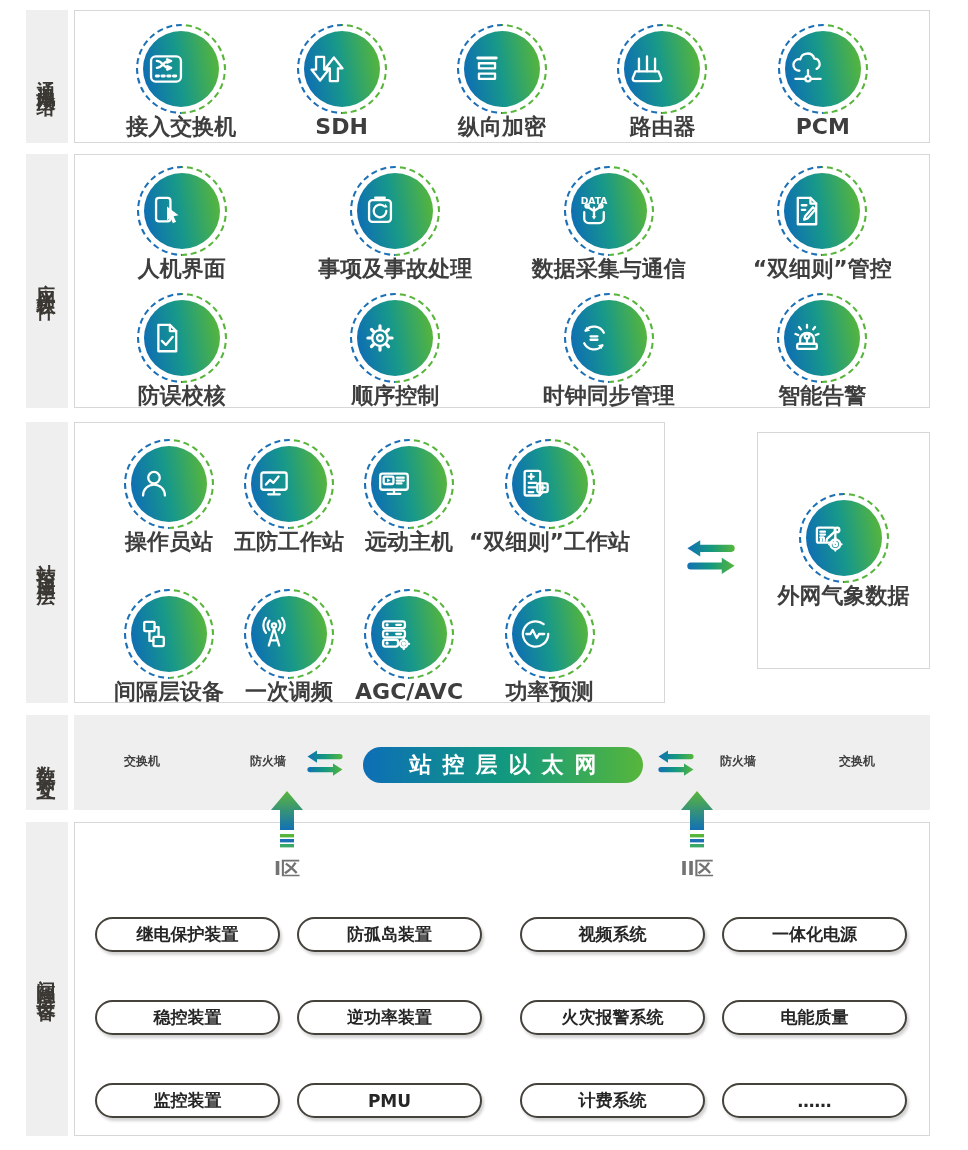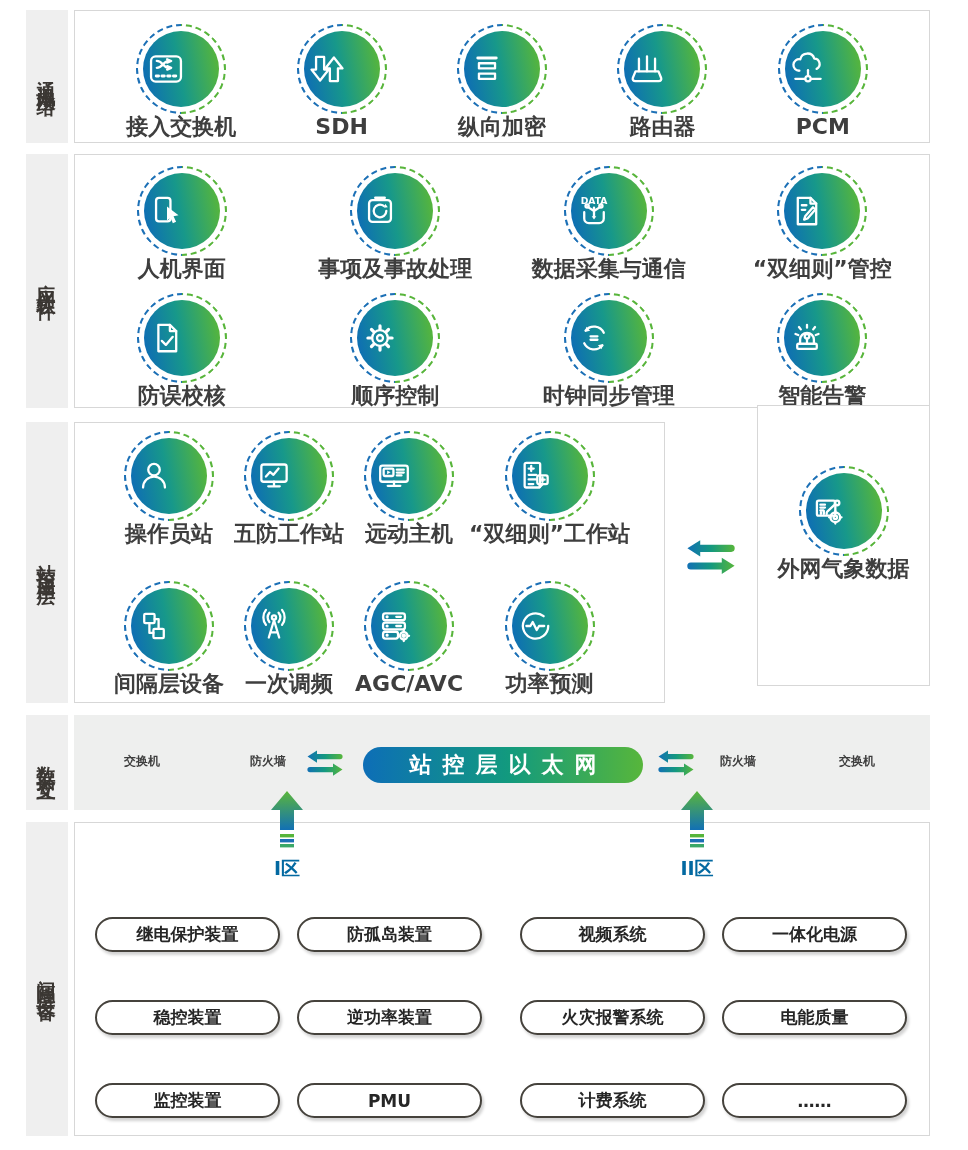--- a/index.html
+++ b/index.html
@@ -27,39 +27,39 @@
     background:linear-gradient(80deg,#0e6db5 5%,#17988a 48%,#58b63a 95%);
     display:flex;align-items:center;justify-content:flex-start;}
   svg.ic{width:46px;height:46px;stroke:#fff;fill:none;stroke-width:2;
     stroke-linecap:round;stroke-linejoin:round;}
   .ilabel{margin-top:4px;font-size:22px;font-weight:600;color:#3e3e3e;
     line-height:18px;white-space:nowrap;}
 
   
   .g1{display:grid;grid-template-columns:repeat(5,1fr);padding:13px 26px 0;}
   .g2{display:grid;grid-template-columns:repeat(4,1fr);grid-auto-rows:127px;padding-top:11px;}
-  .g3{display:grid;grid-template-columns:repeat(4,1fr);grid-auto-rows:150px;padding:8px 34px 0;}
+  .g3{display:grid;grid-template-columns:repeat(4,1fr);grid-auto-rows:150px;padding:16px 34px 0;}
   .gext{display:flex;flex-direction:column;align-items:center;padding-top:60px;}
 
   
   .band-label{position:absolute;top:753px;transform:translateX(-50%);
     font-size:12px;font-weight:600;color:#3e3e3e;white-space:nowrap;}
   .eth-pill{position:absolute;left:363px;top:747px;width:280px;height:36px;border-radius:18px;
     background:linear-gradient(90deg,#0d6eb7,#129a7e 52%,#57b63b);
     color:#fff;font-weight:bold;font-size:22px;display:flex;align-items:center;justify-content:center;
     letter-spacing:11px;padding-left:11px;box-sizing:border-box;}
   .xchg{position:absolute;}
 
   
   .zone-grid{position:absolute;display:grid;grid-template-columns:185px 185px;
     column-gap:17px;row-gap:27px;}
   .pill{width:185px;height:35px;border:2px solid #45423c;border-radius:18px;background:#fff;
     display:flex;align-items:center;justify-content:center;font-weight:bold;font-size:17px;
     color:#262626;box-sizing:border-box;box-shadow:2px 3px 3px rgba(0,0,0,.18);margin-top:21px;}
-  .zlabel{position:absolute;transform:translateX(-50%);font-weight:bold;font-size:19px;color:#0369a1;white-space:nowrap;}
+  .zlabel{position:absolute;transform:translateX(-50%);font-weight:bold;font-size:19px;color:#737373;white-space:nowrap;}
   .uparrow{position:absolute;z-index:3;}
 </style>
 </head>
 <body>
 
 <div id="stage">
 
   <svg width="0" height="0" style="position:absolute" aria-hidden="true">
     <defs>
       <linearGradient id="gx" x1="0" y1="0" x2="1" y2="0">
@@ -356,21 +356,21 @@
         </div>
       <div class="ilabel">功率预测</div>
     </div>
   </div>
 
   <svg class="xchg" style="left:680px;top:534px" width="62" height="46" viewBox="0 0 46 34">
     <path d="M5.5 10.5L15 4.5v3.5h23a2.6 2.6 0 0 1 0 5.2H15v3.5z" fill="url(#gx)"></path>
     <path d="M40.5 23.5L31 17.5v3.5H8a2.6 2.6 0 0 0 0 5.2h23v3.5z" fill="url(#gx)"></path>
   </svg>
 
-  <div class="box gext" style="left:757px;top:405px;width:173px;height:281px">
+  <div class="box gext" style="left:757px;top:432px;width:173px;height:237px">
     <div class="cell">
       <div class="ring">
           <div class="circle">
         <svg class="ic" viewBox="0 0 40 40">
           <rect x="9.5" y="11" width="16" height="13" rx="1.5"></rect>
           <path d="M12.5 14.5h4M12.5 17h4M12.5 19.5h2.5"></path>
           <path d="M13 22.5v-1.5M15.5 22.5v-2.5M18 22.5v-1"></path>
           <path d="M18.5 20.5l6.5-6"></path>
               <circle cx="27" cy="13" r="2"></circle>
           <circle cx="25.5" cy="25.5" r="4.2"></circle>

